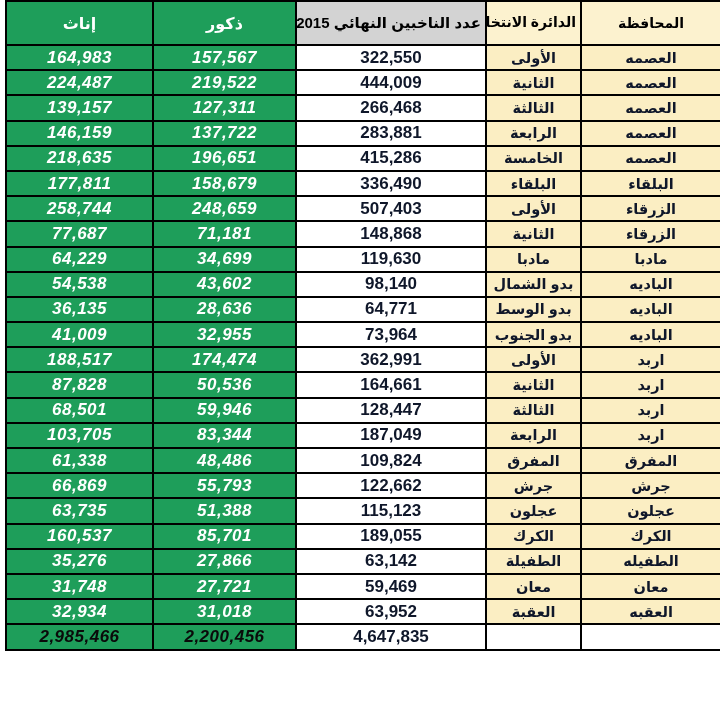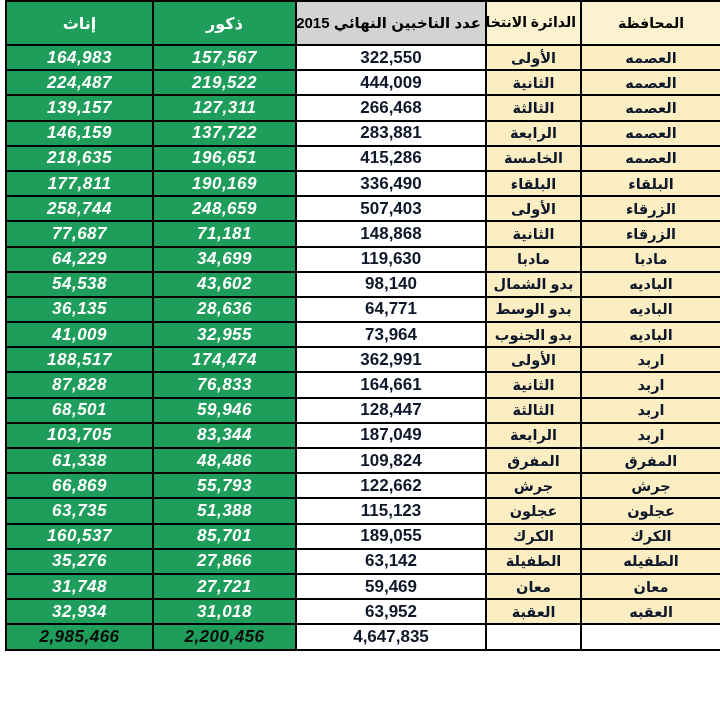--- a/index.html
+++ b/index.html
@@ -111,21 +111,21 @@
     <td class="cell-cream">الخامسة</td>
     <td class="cell-total">415,286</td>
     <td class="cell-green">196,651</td>
     <td class="cell-green">218,635</td>
   </tr>
 
   <tr>
     <td class="cell-cream">البلقاء</td>
     <td class="cell-cream">البلقاء</td>
     <td class="cell-total">336,490</td>
-    <td class="cell-green">190,169</td>
+    <td class="cell-green">158,679</td>
     <td class="cell-green">177,811</td>
   </tr>
 
   <tr>
     <td class="cell-cream">الزرقاء</td>
     <td class="cell-cream">الأولى</td>
     <td class="cell-total">507,403</td>
     <td class="cell-green">248,659</td>
     <td class="cell-green">258,744</td>
   </tr>
@@ -175,21 +175,21 @@
     <td class="cell-cream">الأولى</td>
     <td class="cell-total">362,991</td>
     <td class="cell-green">174,474</td>
     <td class="cell-green">188,517</td>
   </tr>
 
   <tr>
     <td class="cell-cream">اربد</td>
     <td class="cell-cream">الثانية</td>
     <td class="cell-total">164,661</td>
-    <td class="cell-green">76,833</td>
+    <td class="cell-green">50,536</td>
     <td class="cell-green">87,828</td>
   </tr>
 
   <tr>
     <td class="cell-cream">اربد</td>
     <td class="cell-cream">الثالثة</td>
     <td class="cell-total">128,447</td>
     <td class="cell-green">59,946</td>
     <td class="cell-green">68,501</td>
   </tr>

